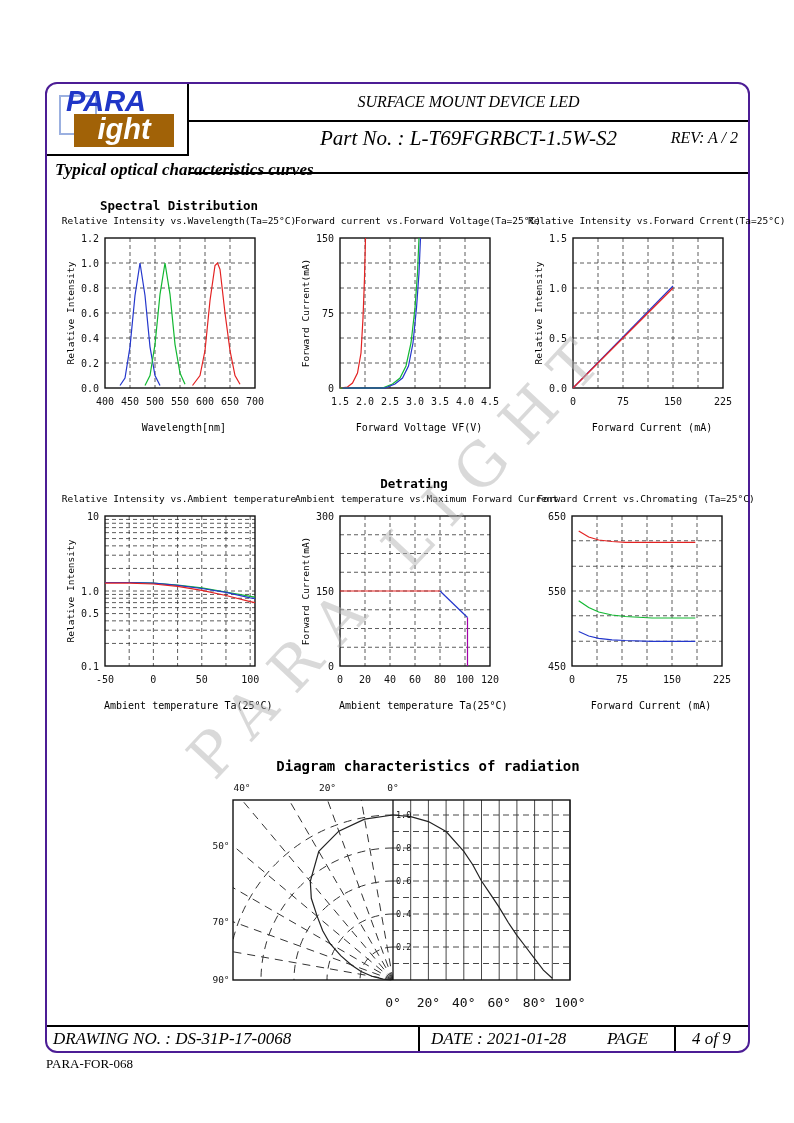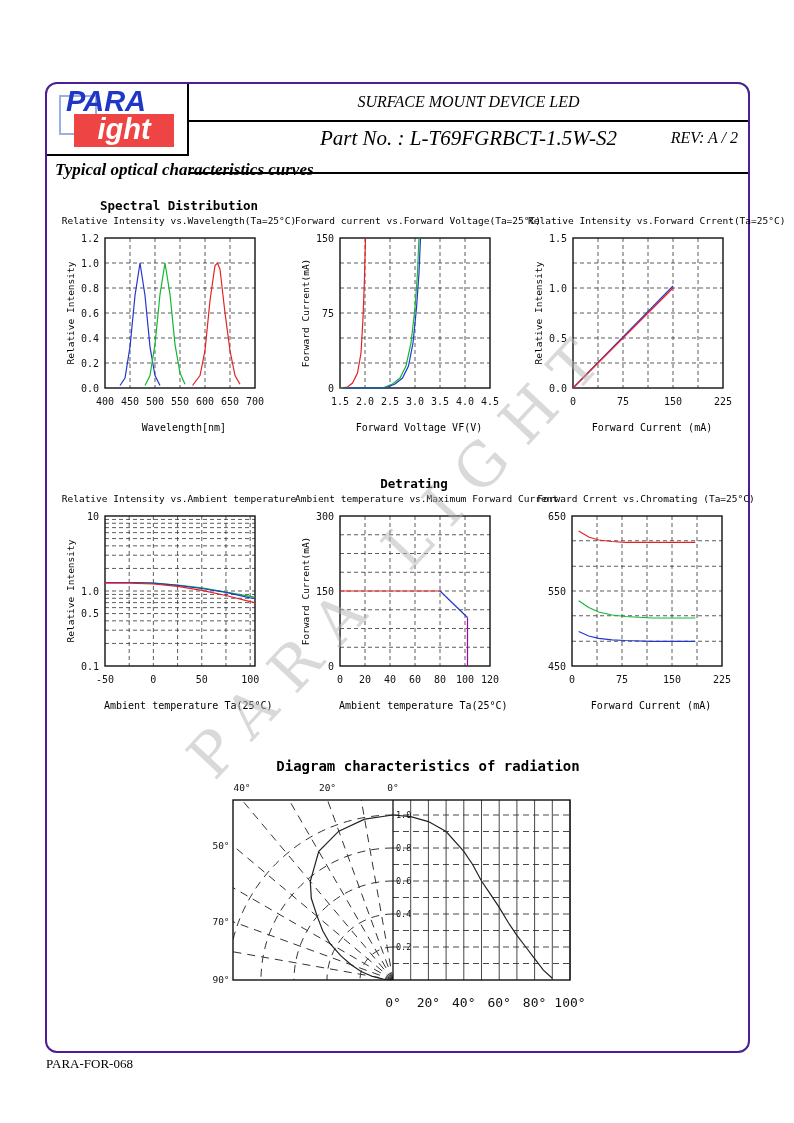--- a/index.html
+++ b/index.html
@@ -6,21 +6,21 @@
   #page{position:relative;width:794px;height:1123px;background:#fff;
         font-family:"Liberation Serif",serif;color:#000;overflow:hidden;}
   #frame{position:absolute;left:45px;top:82px;width:705px;height:971px;
          border:2px solid #4c1d95;border-radius:12px;box-sizing:border-box;font-style:italic;}
   
   .h-logo-cell{position:absolute;left:0;top:0;width:142px;height:72px;
                border-right:2px solid #000;border-bottom:2px solid #000;box-sizing:border-box;}
   .logo{position:absolute;left:12px;top:3px;width:120px;height:62px;font-family:"Liberation Sans",sans-serif;}
   .logo-sq{position:absolute;left:0px;top:8px;width:34px;height:36px;border:2px solid #9bb0e0;}
   .logo-para{position:absolute;left:7px;top:-2px;font-weight:bold;font-size:29px;letter-spacing:0px;color:#1f36c7;}
-  .logo-ight{position:absolute;left:15px;top:27px;width:100px;height:33px;background:#ef4444;
+  .logo-ight{position:absolute;left:15px;top:27px;width:100px;height:33px;background:#a16207;
              color:#fff;font-weight:bold;font-size:29px;text-align:center;line-height:31px;}
   .h-title-cell{position:absolute;left:142px;top:0;right:0;height:38px;border-bottom:2px solid #000;
                 box-sizing:border-box;text-align:center;line-height:36px;font-size:16px;}
   .h-part-cell{position:absolute;left:142px;top:38px;right:0;height:52px;border-bottom:2px solid #000;
                box-sizing:border-box;text-align:center;line-height:32px;font-size:21px;}
   .h-rev{position:absolute;right:10px;top:0;font-size:16px;line-height:32px;}
   .sec-title{position:absolute;left:8px;top:76px;font-weight:bold;font-size:17px;}
   
   .chart{position:absolute;width:238px;z-index:1;}
   .c-title{font:bold 12.5px "DejaVu Sans Mono",monospace;text-align:center;height:16px;line-height:16px;white-space:nowrap;}
@@ -63,20 +63,27 @@
         <div class="logo-ight">ight</div>
       </div>
     </div>
     <div class="h-title-cell">SURFACE MOUNT DEVICE LED</div>
     <div class="h-part-cell">
       <span>Part No. : L-T69FGRBCT-1.5W-S2</span>
       <span class="h-rev">REV: A / 2</span>
     </div>
     <div class="sec-title">Typical optical characteristics curves</div>
 
+    <div class="f-row">
+      <div class="f-cell1">DRAWING NO. : DS-31P-17-0068</div>
+      <div class="f-date">DATE : 2021-01-28</div>
+      <div class="f-page">PAGE</div>
+      <div class="f-div"></div>
+      <div class="f-val">4 of 9</div>
+    </div>
   </div>
 
   <div id="watermark">PARA LIGHT</div>
 
   <div class="chart wt" style="left:60px;top:198px">
     <div class="c-title">Spectral Distribution</div>
     <div class="c-sub">Relative Intensity vs.Wavelength(Ta=25°C)</div>
     <div class="c-ylab">Relative Intensity</div>
     <div class="c-svg"><svg width="238" height="200">
           <g>

